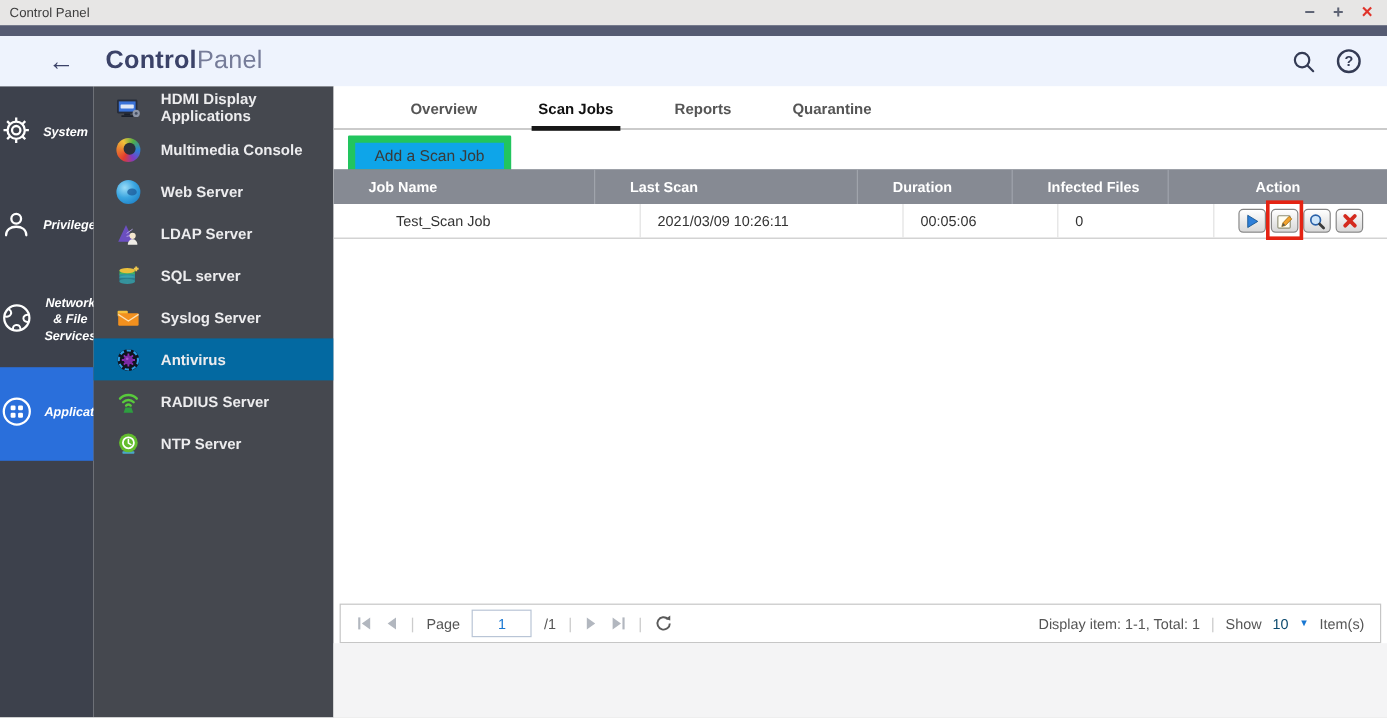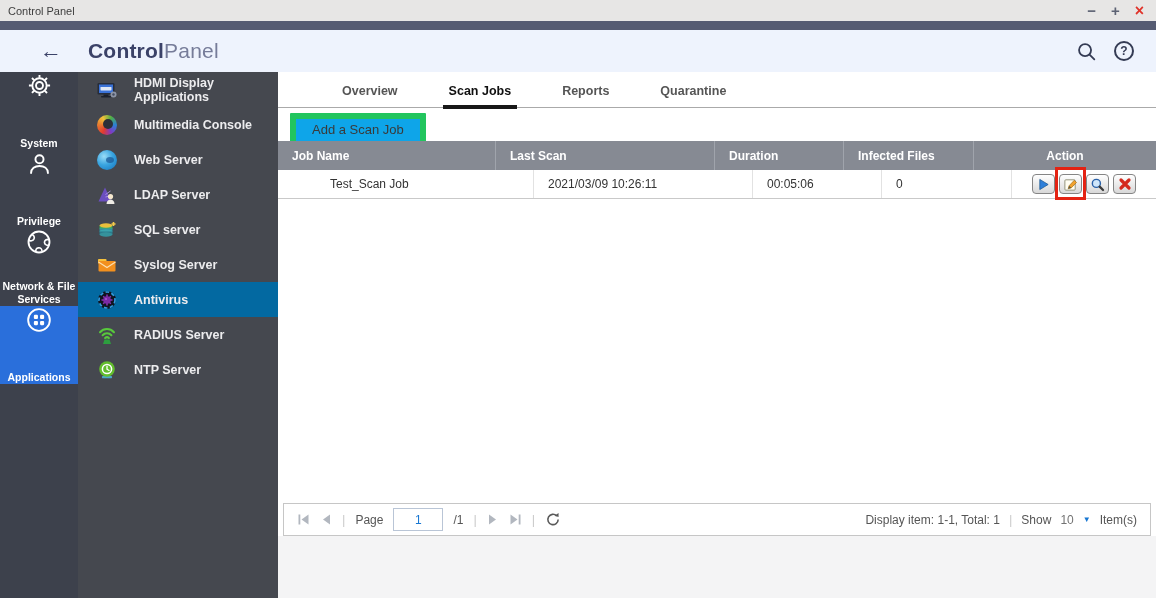--- a/index.html
+++ b/index.html
@@ -21,21 +21,21 @@
   .h-title { margin-left:26px; font-size:21px; letter-spacing:.2px; }
   .h-title .bold { font-weight:bold; color:#3b4268; }
   .h-title .light { color:#767c99; }
   .header-right { margin-left:auto; display:flex; align-items:center; gap:17px; padding-right:22px; }
   .help-circle { width:20px; height:20px; border:2px solid #343b54; border-radius:50%; display:flex; align-items:center; justify-content:center; font-size:12px; font-weight:bold; color:#343b54; }
 
   .body { display:flex; height:526px; }
 
   
   .primary-sidebar { width:78px; background:#3d414c; display:flex; flex-direction:column; flex:none; }
-  .p-item { height:78px; display:flex; flex-direction:column; align-items:center; justify-content:space-between; gap:7px; color:#fff; cursor:pointer; }
+  .p-item { height:78px; display:flex; flex-direction:row; align-items:center; justify-content:flex-start; gap:7px; color:#fff; cursor:pointer;font-style:italic; }
   .p-item.selected { background:#2a6fdb; }
   .p-label { font-size:10.5px; font-weight:bold; text-align:center; line-height:1.25; padding:0 2px; }
 
   
   .secondary-sidebar { width:200px; background:#45484f; flex:none; }
   .s-item { height:35px; display:flex; align-items:center; padding-left:19px; gap:17px; color:#ececee; cursor:pointer; }
   .s-item.selected { background:#0369a1; }
   .s-label { font-size:12.5px; font-weight:bold; }
   .s-icon { width:20px; height:20px; flex:none; position:relative; }
   .icon-mm { width:20px; height:20px; border-radius:50%; background:conic-gradient(from 210deg,#e23b2e,#e8792f,#f2c13a,#4fae46,#2b80d6,#7d3bc4,#e23b2e); }
@@ -48,42 +48,42 @@
   .tabbar { height:36px; display:flex; align-items:flex-end; gap:39px; padding-left:58px; border-bottom:1px solid #aaa; flex:none; }
   .tab { font-size:12.5px; color:#555; padding:0 6px 9px; position:relative; cursor:pointer;font-weight:bold; }
   .tab.active { color:#101010; font-weight:bold; }
   .tab.active::after { content:""; position:absolute; left:0; right:0; bottom:-2px; height:4px; background:#181818; }
 
   .toolbar { height:30px; flex:none; }
   .add-btn { margin:5px 0 0 12px; font-size:13px; color:#3a3a3a; background:#0ea5e9; border:6px solid #22c55e; border-radius:1px; padding:3px 16px 4px; font-family:inherit; cursor:pointer; }
 
   .table { margin-top:3px; flex:none; }
   .thead { display:flex; height:29px; background:#868a93; }
-  .th { color:#fff; font-size:12px; font-weight:bold; padding-left:14px; display:flex; align-items:center; border-right:1px solid #a0a4ac; cursor:pointer; }
+  .th { color:#fff; font-size:12px; font-weight:bold; padding-left:29px; display:flex; align-items:center; border-right:1px solid #a0a4ac; cursor:pointer; }
   .th.c5 { border-right:none; justify-content:center; padding-left:0; }
   .c1{ width:218px; } .c2{ width:219px; } .c3{ width:129px; } .c4{ width:130px; } .c5{ flex:1; }
   .trow { display:flex; height:29px; border-bottom:1px solid #c9c9c9;padding-left:38px; }
   .td { font-size:12px; color:#333; padding-left:14px; display:flex; align-items:center; border-right:1px solid #e2e2e2; }
   .td.c5 { border-right:none; }
   .actions { justify-content:center; padding-left:0; gap:4px; }
   .action-btn { width:23px; height:20px; border:1px solid #858585; border-radius:4px; background:linear-gradient(#ffffff,#d8d8d8); display:flex; align-items:center; justify-content:center; padding:0; cursor:pointer; }
   .annotated-wrap { position:relative; display:inline-flex; }
   .annotation-box { position:absolute; left:-4px; right:-4px; top:-7px; bottom:-6px; border:3px solid #e42313; pointer-events:none; z-index:2; }
 
   .spacer { flex:1; }
 
   
   .pager { height:33px; margin:0 5px; border:1px solid #c6c6c6; background:#fff; display:flex; align-items:center; justify-content:space-between; padding:0 13px; flex:none; }
   .pager-left { display:flex; align-items:center; gap:10px; }
   .pg-ico { display:flex; align-items:center; cursor:pointer; }
   .pg-divider { color:#ccc; font-size:13px; }
   .pg-label { font-size:12px; color:#555; }
   .page-input { width:50px; height:23px; border:1px solid #b9c5d6; font-size:12px; color:#1877d2; text-align:center; font-family:inherit; }
   .pager-right { display:flex; align-items:center; gap:9px; font-size:12px; color:#555; }
-  .blue { color:#737373; }
+  .blue { color:#0c4a6e; }
   .dropdown-arrow { color:#1877d2; font-size:8px; cursor:pointer; }
 
   .footer-gray { height:62px; background:#f4f4f5; flex:none; }
 </style>
 </head>
 <body>
 
 <div class="app">
 
   <div class="titlebar">

